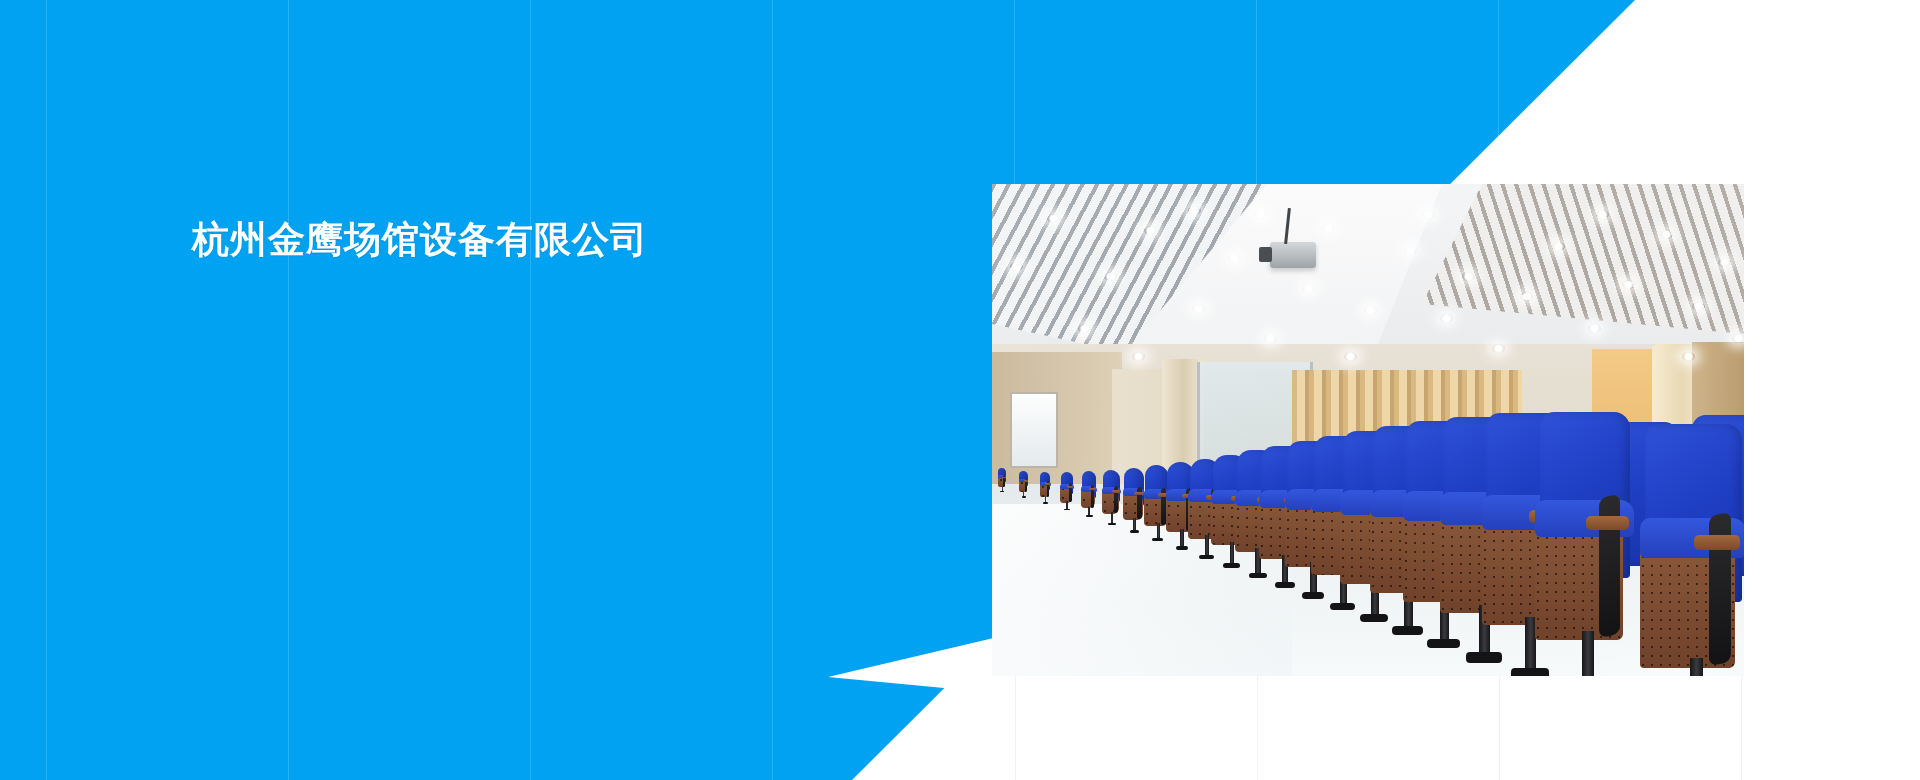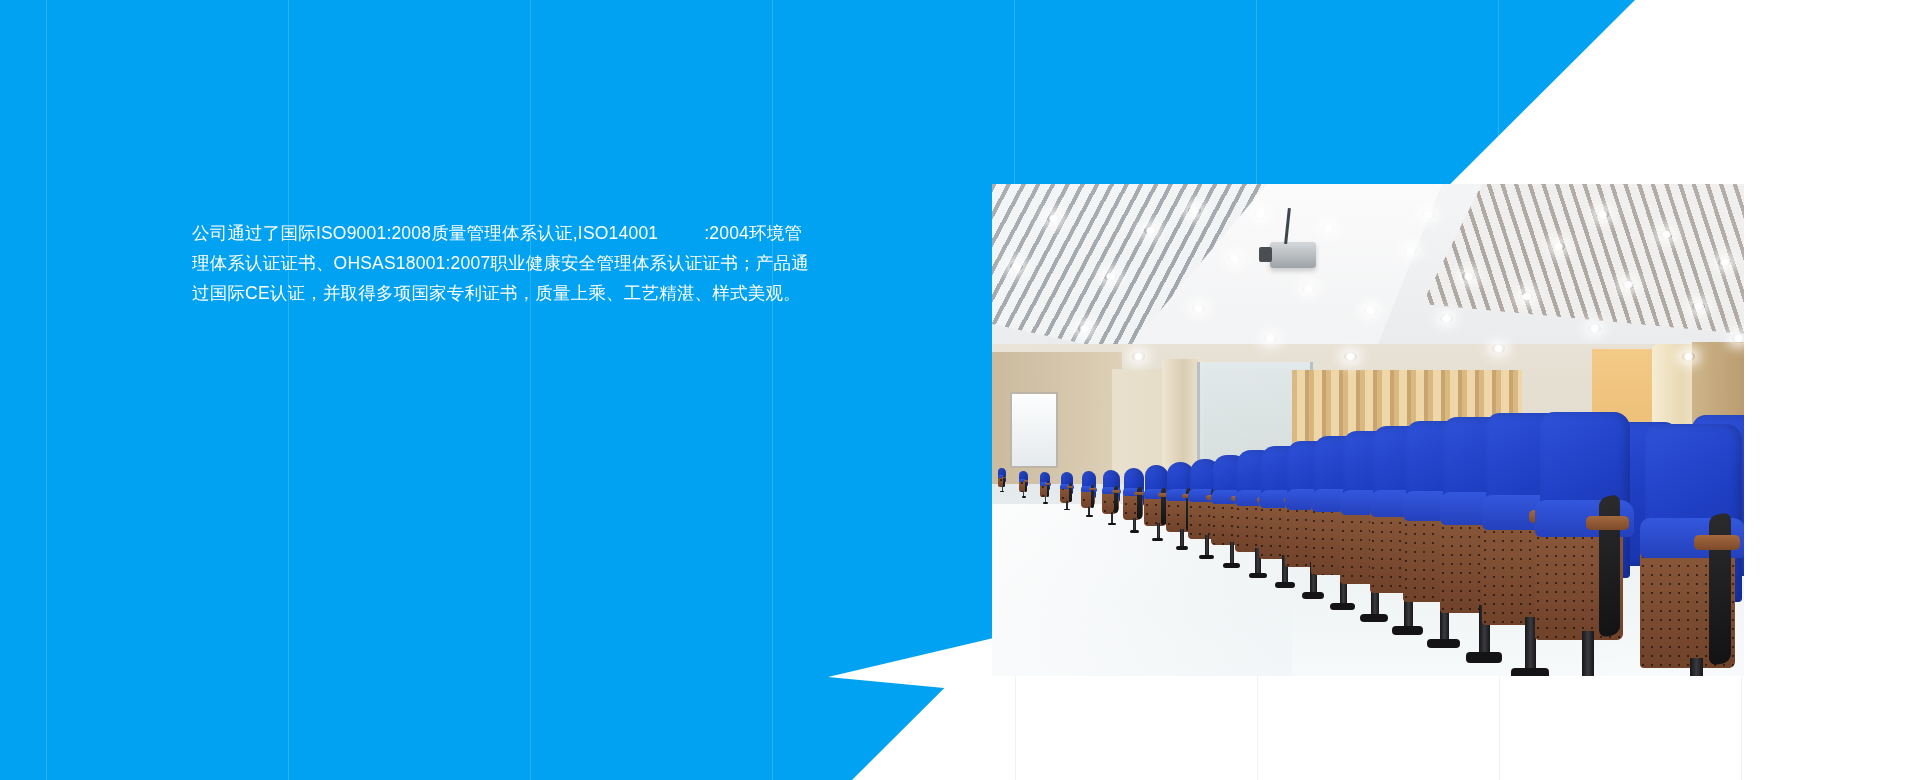--- a/index.html
+++ b/index.html
@@ -273,24 +273,24 @@
 
 <div id="stage">
 
   <div class="blue-panel"></div>
   <div class="grid-lines"></div>
 
   <div class="white-wedge"></div>
   <div class="grid-lines-light"></div>
 
   <div class="text-col">
-
-
-
-    <p class="para"><span>公司通过了国际ISO9001:2008质量管理体系认证,ISO14001</span><span class="gap"></span><span>:2004环境管理体系认证证书、OHSAS18001:2007职业健康安全管理体系认证证书；产品通过国际CE认证，并取得多项国家专利证书，质量上乘、工艺精湛、样式美观。</span></p>
+    <h1 class="headline">杭州金鹰场馆设备有限公司</h1>
+
+
+
   </div>
 
   <div class="photo-frame">
     <div class="photo">
 
       <div class="ceiling"></div>
       <div class="ceiling-slats-l"></div>
       <div class="ceiling-band"></div>
       <div class="ceiling-slats-r"></div>
       <div class="projector"></div>

